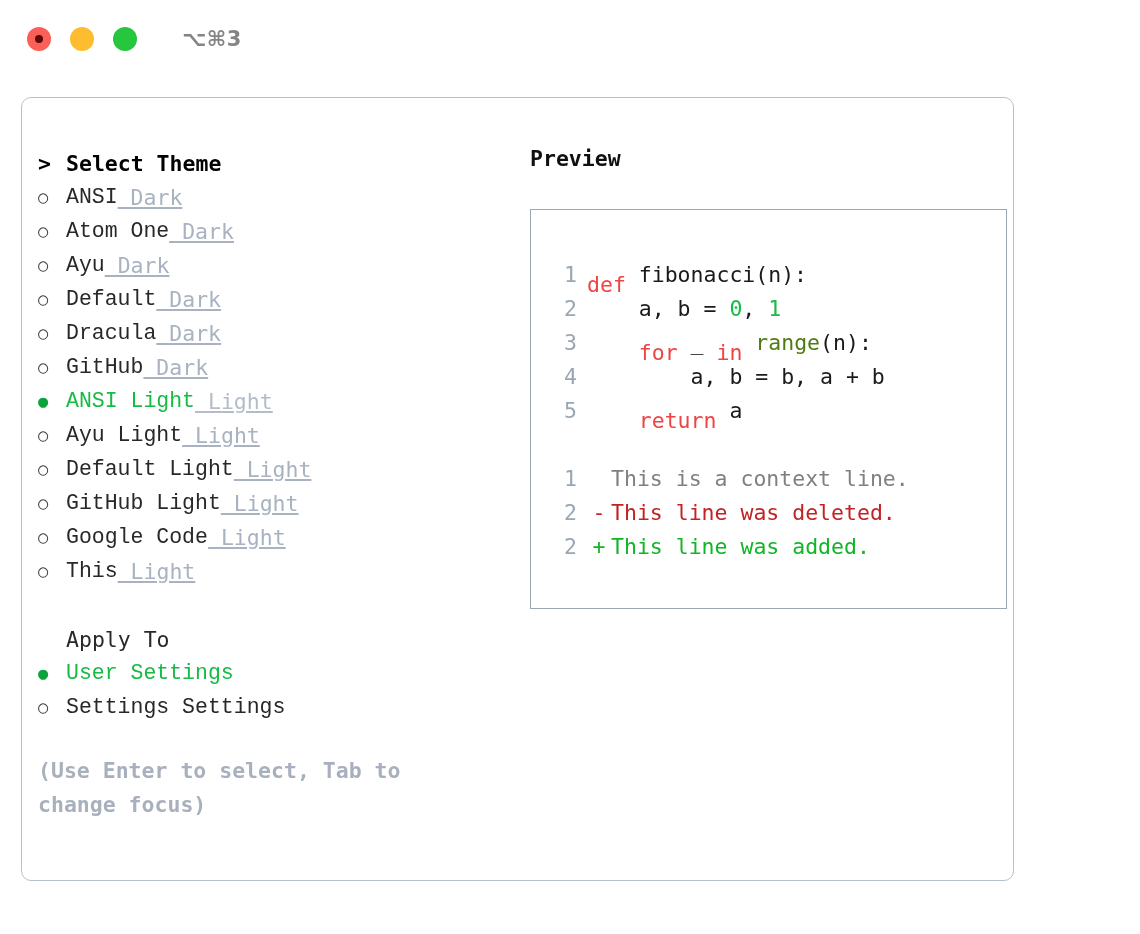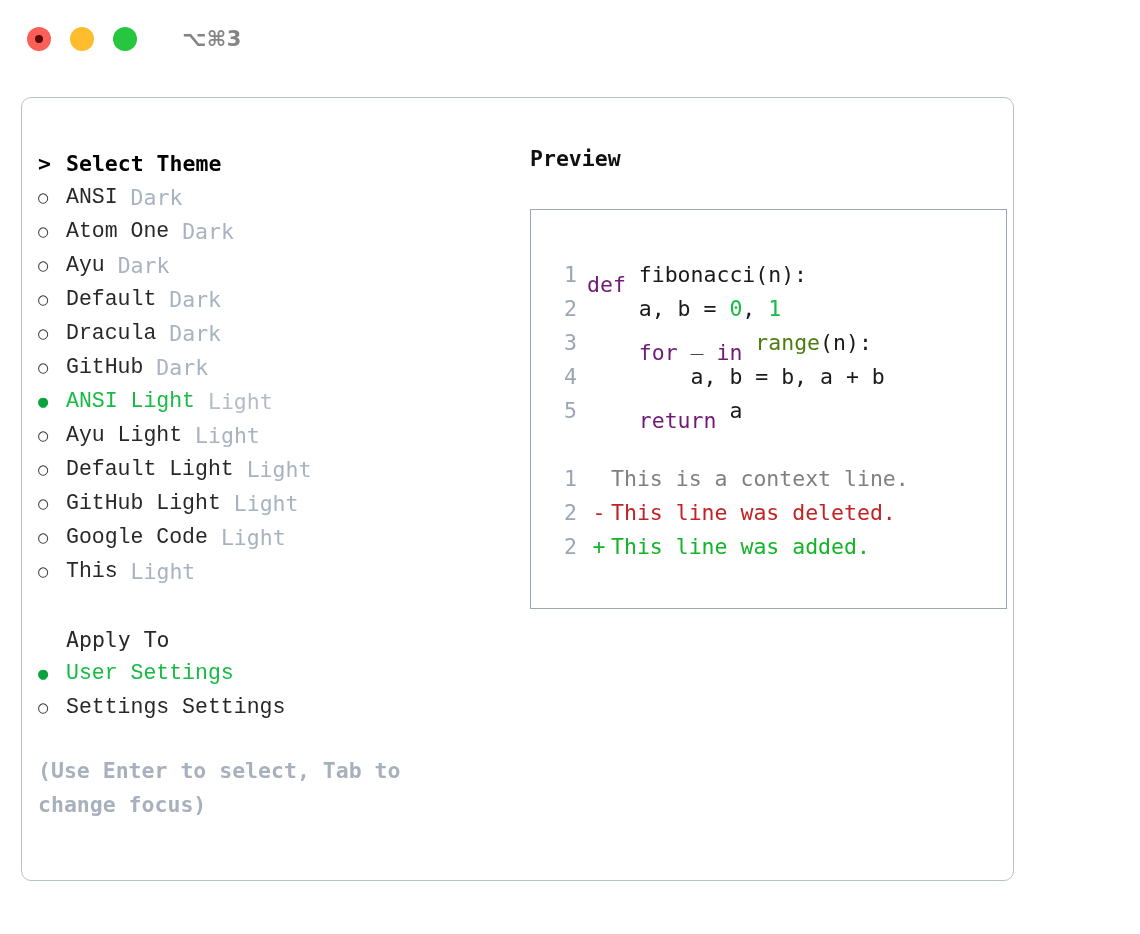--- a/index.html
+++ b/index.html
@@ -106,21 +106,21 @@
     font-weight: bold;
     color: #000000;
   }
   .header-row .marker { font-weight: bold; }
 
   .radio-off { color: #3c3c3c; font-size: 17px; }
   .radio-on  { color: #0aa33e; font-size: 17px; }
 
   .item-name     { color: #282828; font-family: Liberation Mono, monospace; }
   .item-name.sel { color: #16bb44; }
-  .item-kind     { color: #a8b2c0; }
+  .item-kind     { color: #a8b2c0; text-decoration: underline; }
   .item-kind.sel { color: #b3bcc8; }
 
   .spacer { height: 34px; }
 
   .section-label {
     height: 34px;
     display: flex;
     align-items: center;
     font-size: 21.5px;
     color: #282828;
@@ -172,21 +172,21 @@
 
   .lineno {
     display: inline-block;
     width: 30px;
     flex: 0 0 30px;
     text-align: right;
     color: #9aa6b3;
     margin-right: 10px;
   }
 
-  .tok-kw   { color: #701a75; margin-top: 20px; }
+  .tok-kw   { color: #ef4444; margin-top: 20px; }
   .tok-fn   { color: #4d7c0f; }
   .tok-num  { color: #16bb44; }
   .tok-txt  { color: #1a1a1a; }
 
   .diff-mark {
     display: inline-block;
     width: 24px;
     flex: 0 0 24px;
     text-align: center;
   }

